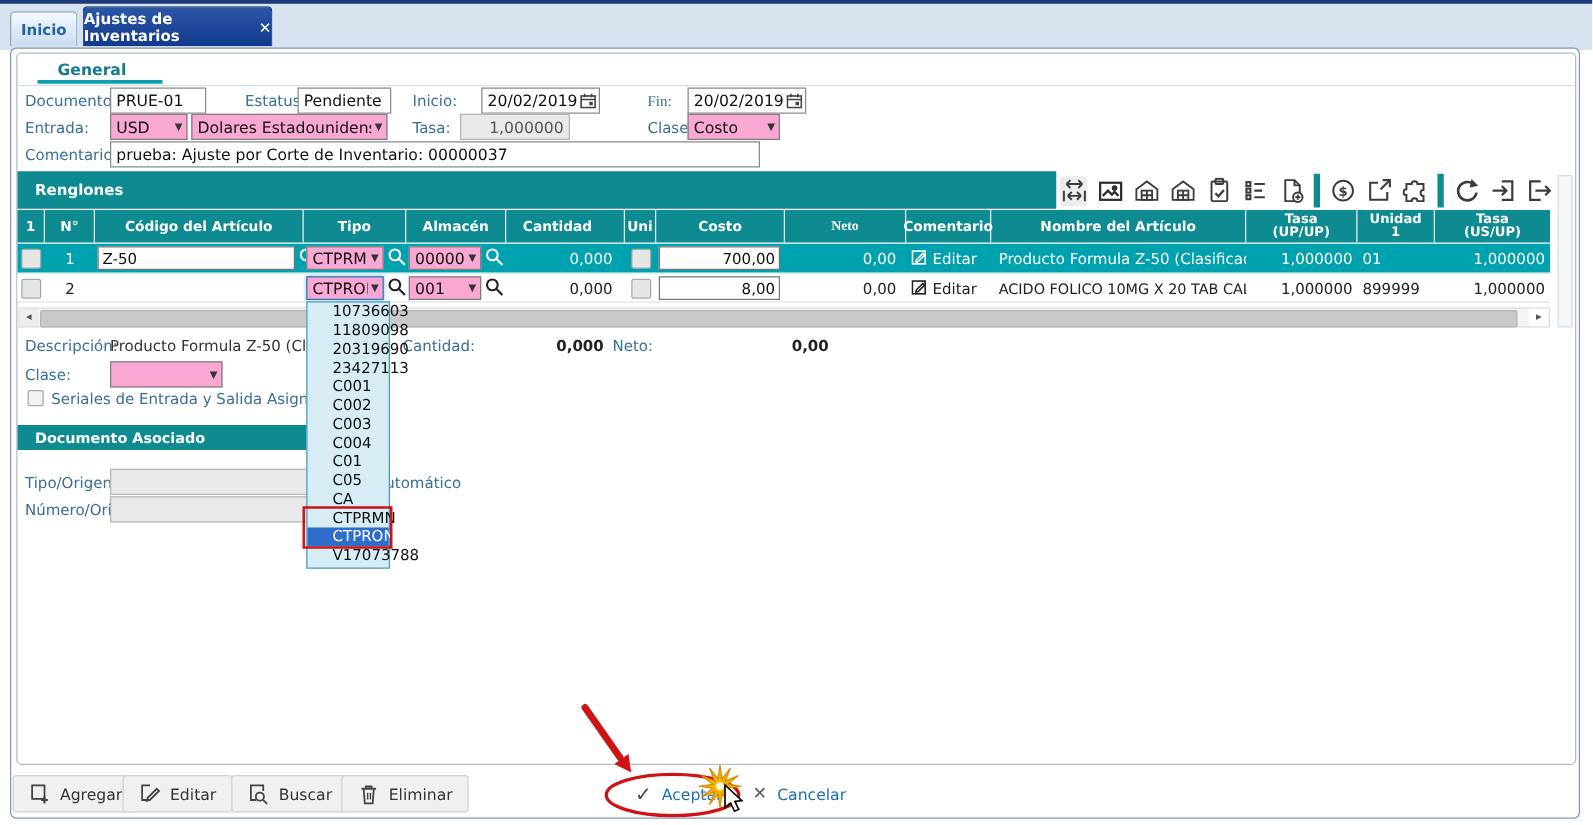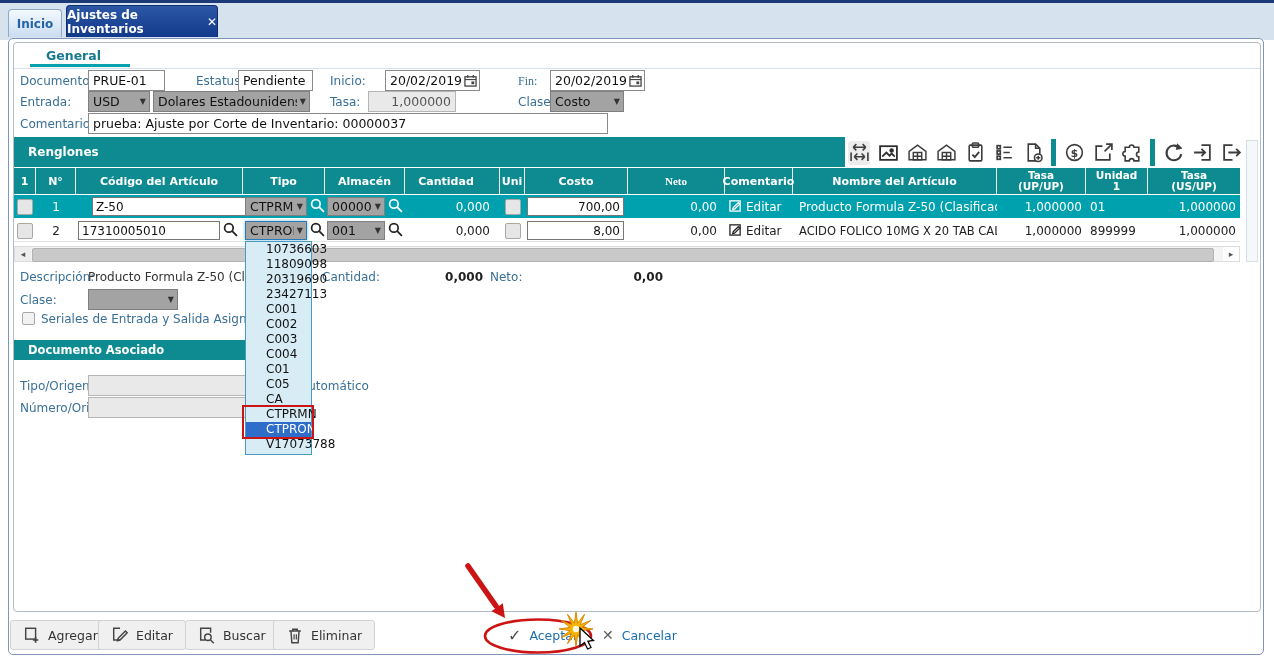--- a/index.html
+++ b/index.html
@@ -24,21 +24,21 @@
   .genunderline{left:30px;top:64px;width:100px;height:3px;background:#0aa0ad;}
 
   
   .lbl{color:#3a6f96;font-size:12px;line-height:20px;white-space:nowrap;}
   .inp{box-sizing:border-box;border:1px solid #8a8a8a;background:#fff;font-family:inherit;
        font-size:12.5px;color:#111;padding:0 4px;height:21px;}
   .inp[readonly]{outline:none;}
   .inp.dis{background:#e9e9e9;border-color:#b5b5b5;color:#555;}
   .datebox{box-sizing:border-box;border:1px solid #8a8a8a;background:#fff;height:21px;display:flex;align-items:center;padding:0 2px 0 4px;gap:2px;}
   .datebox input{border:none;outline:none;width:72px;font-family:inherit;font-size:12.5px;color:#111;padding:0;}
-  .fsel{box-sizing:border-box;border:1px solid #7f7f7f;background:#a3a3a3;height:21px;display:flex;
+  .fsel{box-sizing:border-box;border:1px solid #7f7f7f;background:#f9a8d4;height:21px;display:flex;
         align-items:center;justify-content:space-between;padding:0 3px 0 4px;font-size:12.5px;color:#111;overflow:hidden;}
   .fsel .txt{white-space:nowrap;overflow:hidden;}
   .fsel .arr{font-size:8px;color:#333;flex:0 0 auto;margin-left:3px;}
 
   
   .tealbar{background:#0d8b91;color:#fff;font-weight:bold;display:flex;align-items:center;padding-left:14px;box-sizing:border-box;}
 
   
   .gridbar{left:848px;top:139px;height:27px;display:flex;align-items:center;gap:7px;}
   .tico{width:22px;height:24px;display:flex;align-items:center;justify-content:center;color:#3c3c3c;}
@@ -292,21 +292,21 @@
         </span>
     </div>
   </div>
 
   <div class="abs grow row-sel" style="top:195px;border-bottom:1px solid #fff;">
     <div class="td c-sel">
         <span class="selbox"></span>
       </div>
     <div class="td c-num">1</div>
     <div class="td c-cod">
-      <input class="ginp" style="width: 166px; margin-left: 16px;" readonly="" value="Z-50">
+      <input class="ginp" style="width: 166px; margin-left: 2px;" readonly="" value="Z-50">
       <span class="mag">
         <svg width="15" height="15" viewBox="0 0 14 14" fill="none" stroke="currentColor" stroke-width="1.6">
             <circle cx="5.5" cy="5.5" r="4"></circle>
             <line x1="8.6" y1="8.6" x2="13" y2="13"></line>
           </svg></span>
     </div>
     <div class="td c-tipo">
       <div class="fsel gsel" style="width:62px;margin-left:2px;">
         <span class="txt">CTPRMN</span>
           <span class="arr">▼</span>
@@ -348,28 +348,20 @@
     <div class="td c-tup">1,000000</div>
     <div class="td c-uni1">01</div>
     <div class="td c-tus">1,000000</div>
   </div>
 
   <div class="abs grow row-alt" style="top:219px;">
     <div class="td c-sel">
         <span class="selbox"></span>
       </div>
     <div class="td c-num">2</div>
-    <div class="td c-cod">
-      <input class="ginp" style="width: 142px; margin-left: 2px;" readonly="" value="17310005010">
-      <span class="mag">
-        <svg width="15" height="15" viewBox="0 0 14 14" fill="none" stroke="currentColor" stroke-width="1.6">
-            <circle cx="5.5" cy="5.5" r="4"></circle>
-            <line x1="8.6" y1="8.6" x2="13" y2="13"></line>
-          </svg></span>
-    </div>
     <div class="td c-tipo">
       <div class="fsel gsel focus" style="width:62px;margin-left:2px;">
         <span class="txt">CTPRON</span>
           <span class="arr">▼</span>
       </div>
       <span class="mag">
         <svg width="15" height="15" viewBox="0 0 14 14" fill="none" stroke="currentColor" stroke-width="1.6">
             <circle cx="5.5" cy="5.5" r="4"></circle>
             <line x1="8.6" y1="8.6" x2="13" y2="13"></line>
           </svg></span>

